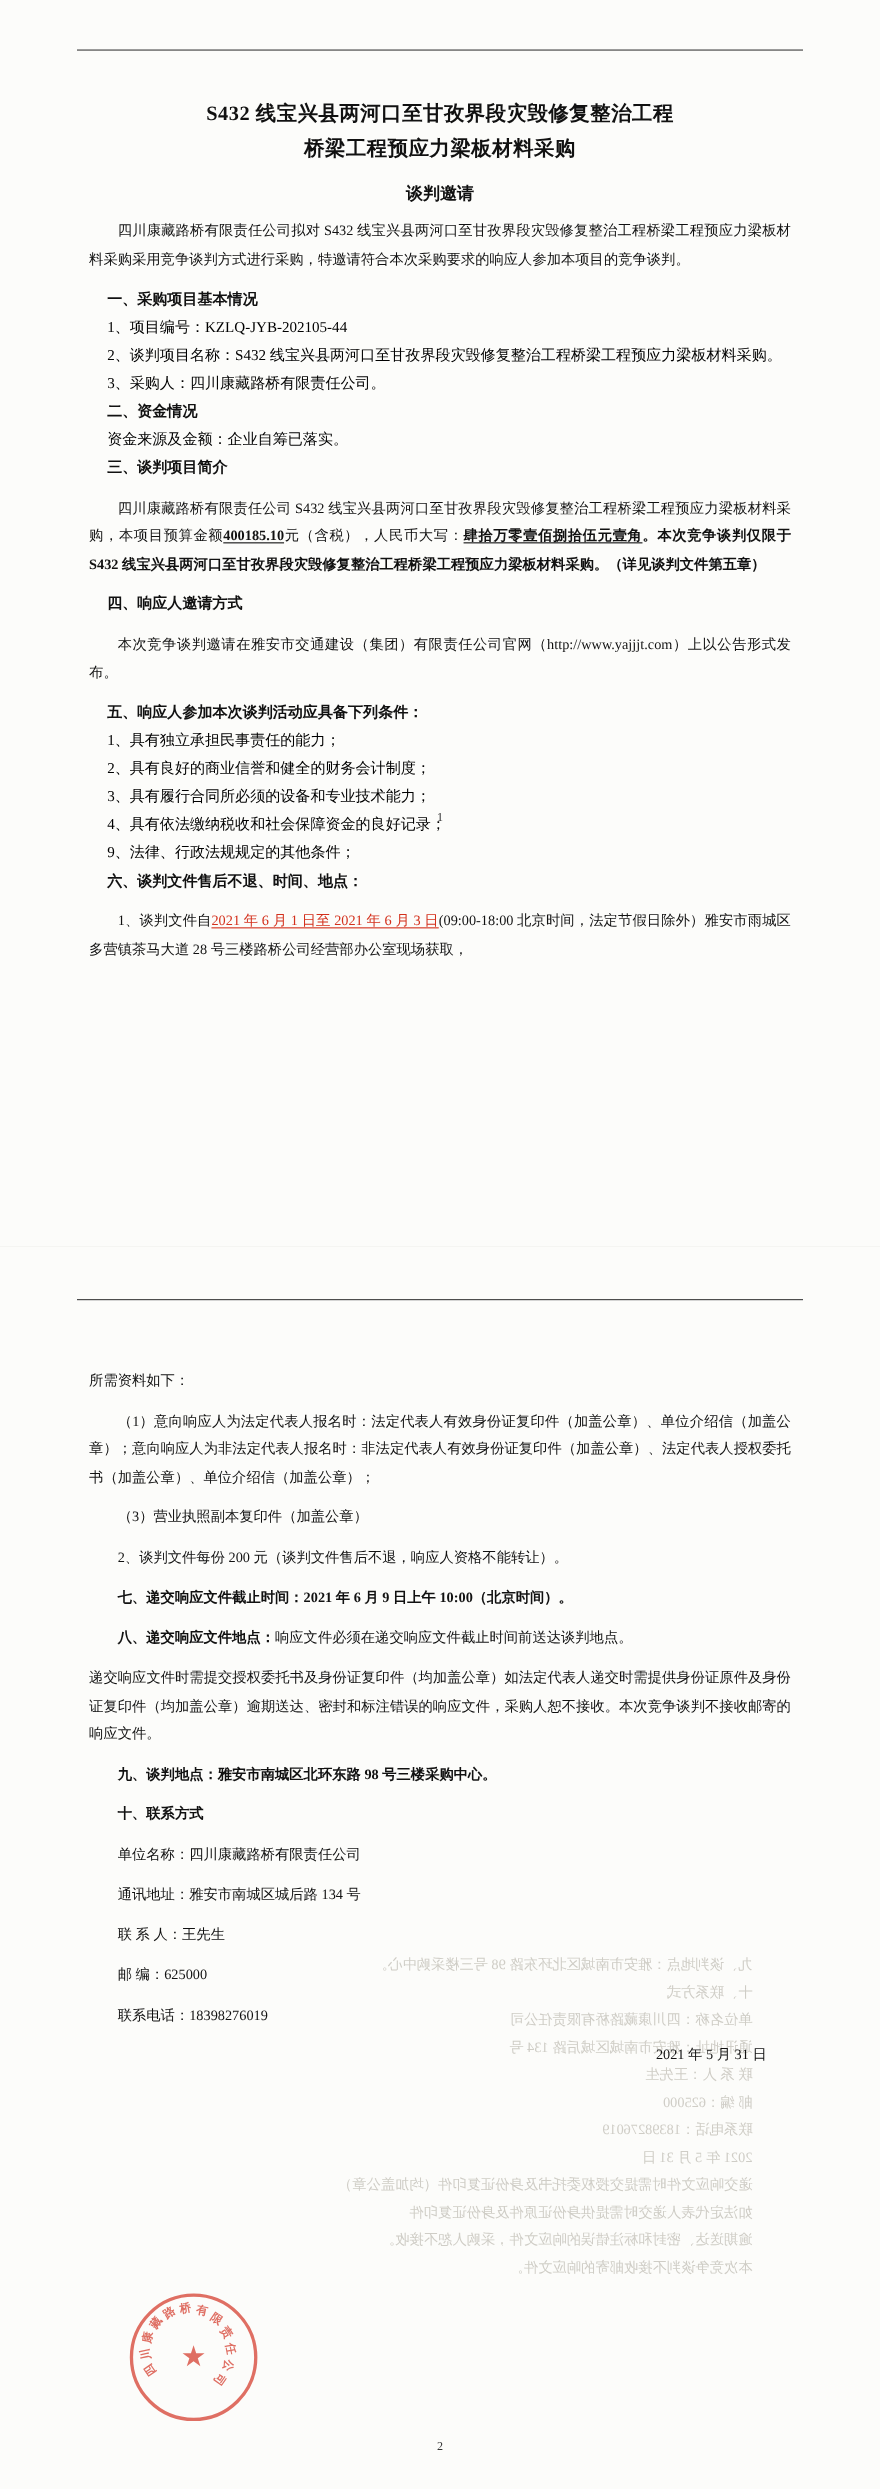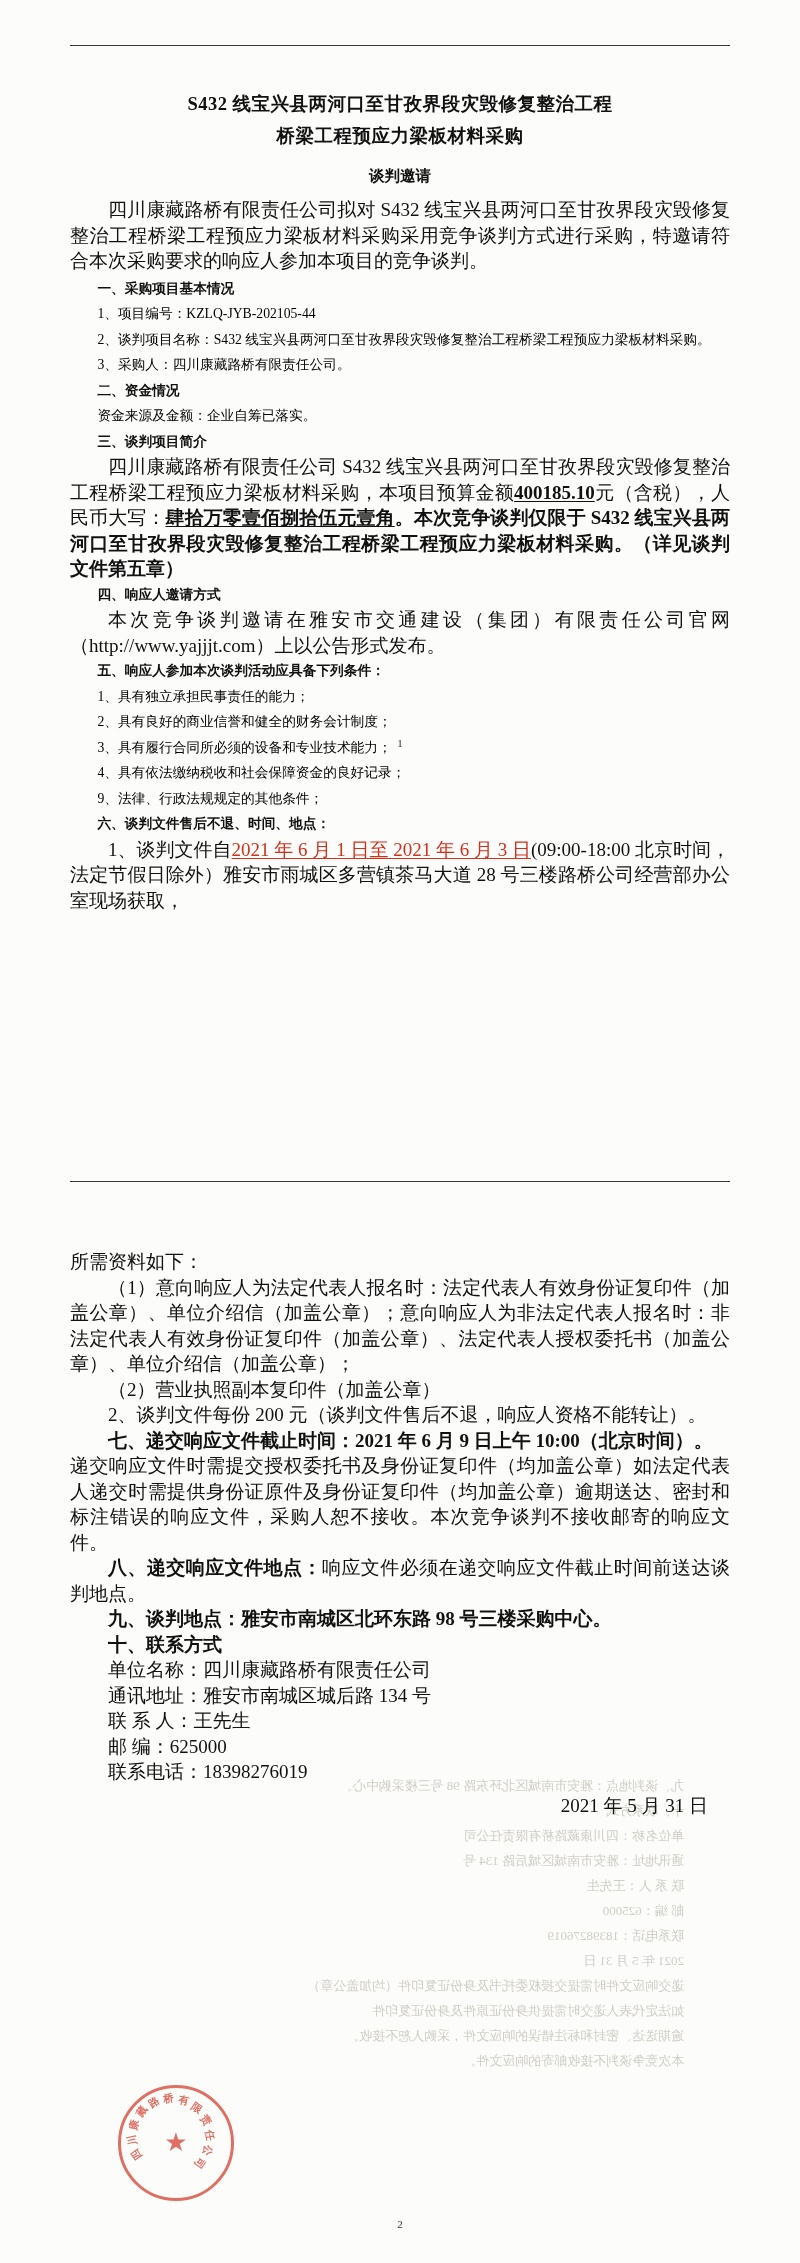--- a/index.html
+++ b/index.html
@@ -50,24 +50,24 @@
     font-family: Liberation Serif, serif;
   }
   .doc-subtitle {
     text-align: center;
     font-size: 15.5px;
     font-weight: bold;
     margin-top: 14px;
     color: #111;
   }
   p.body {
-    font-size: 19px;
+    font-size: 13px;
     line-height: 25.5px;
     color: #111;
-    margin: 0;
+    margin: 11px;
     text-align: justify;
     text-justify: inter-ideograph;
   }
   p.indent { text-indent: 2em; }
   .sec-head {
     font-size: 13.7px;
     line-height: 25.5px;
     font-weight: bold;
     color: #111;
     text-indent: 2em;
@@ -203,28 +203,28 @@
       <div>联 系 人：王先生</div>
       <div>邮 编：625000</div>
       <div>联系电话：18398276019</div>
       <div>2021 年 5 月 31 日</div>
       <div>递交响应文件时需提交授权委托书及身份证复印件（均加盖公章）</div>
       <div>如法定代表人递交时需提供身份证原件及身份证复印件</div>
       <div>逾期送达、密封和标注错误的响应文件，采购人恕不接收。</div>
       <div>本次竞争谈判不接收邮寄的响应文件。</div>
     </div>
 
-    <div class="content" style="top:116px;">
+    <div class="content" style="top:98px;">
       <p class="body">所需资料如下：</p>
       <p class="body indent">（1）意向响应人为法定代表人报名时：法定代表人有效身份证复印件（加盖公章）、单位介绍信（加盖公章）；意向响应人为非法定代表人报名时：非法定代表人有效身份证复印件（加盖公章）、法定代表人授权委托书（加盖公章）、单位介绍信（加盖公章）；</p>
-      <p class="body indent">（2）营业执照副本复印件（加盖公章）</p>
+      <p class="body indent">（3）营业执照副本复印件（加盖公章）</p>
       <p class="body indent">2、谈判文件每份 200 元（谈判文件售后不退，响应人资格不能转让）。</p>
       <p class="body indent bold">七、递交响应文件截止时间：2021 年 6 月 9 日上午 10:00（北京时间）。</p>
+      <p class="body indent"><span class="bold">八、递交响应文件地点：</span><span>响应文件必须在递交响应文件截止时间前送达谈判地点。</span></p>
       <p class="body">递交响应文件时需提交授权委托书及身份证复印件（均加盖公章）如法定代表人递交时需提供身份证原件及身份证复印件（均加盖公章）逾期送达、密封和标注错误的响应文件，采购人恕不接收。本次竞争谈判不接收邮寄的响应文件。</p>
-      <p class="body indent"><span class="bold">八、递交响应文件地点：</span><span>响应文件必须在递交响应文件截止时间前送达谈判地点。</span></p>
       <p class="body indent bold">九、谈判地点：雅安市南城区北环东路 98 号三楼采购中心。</p>
       <p class="body indent bold">十、联系方式</p>
 
       <div style="padding-left:0;">
         <p class="body indent">单位名称：四川康藏路桥有限责任公司</p>
         <p class="body indent">通讯地址：雅安市南城区城后路 134 号</p>
         <p class="body indent">联 系 人：王先生</p>
         <p class="body indent">邮    编：625000</p>
         <p class="body indent">联系电话：18398276019</p>
       </div>

